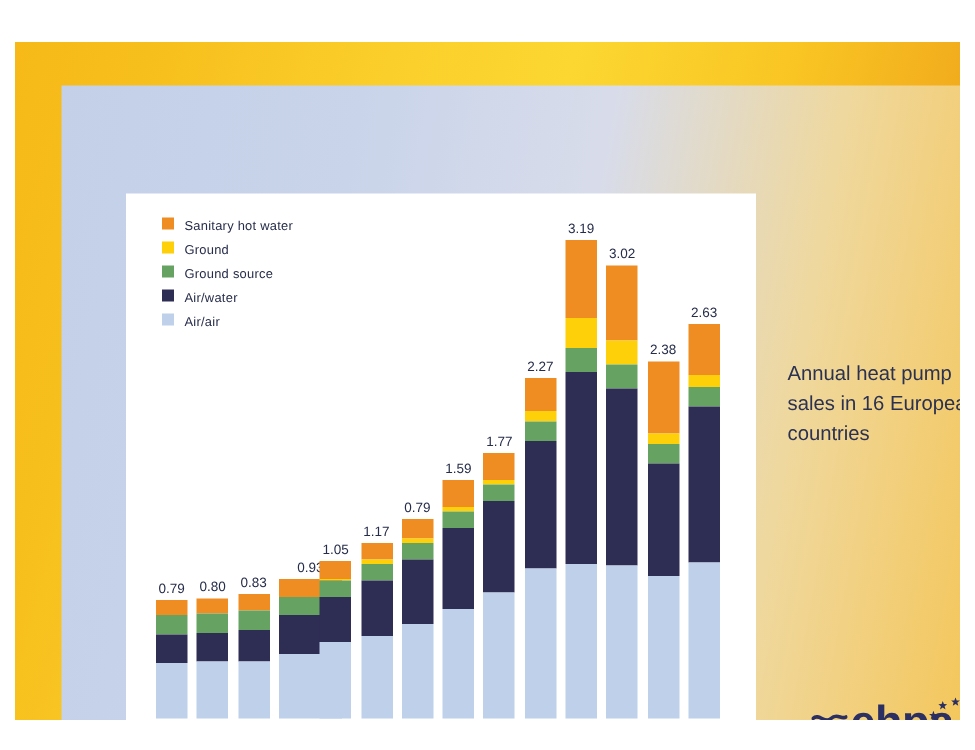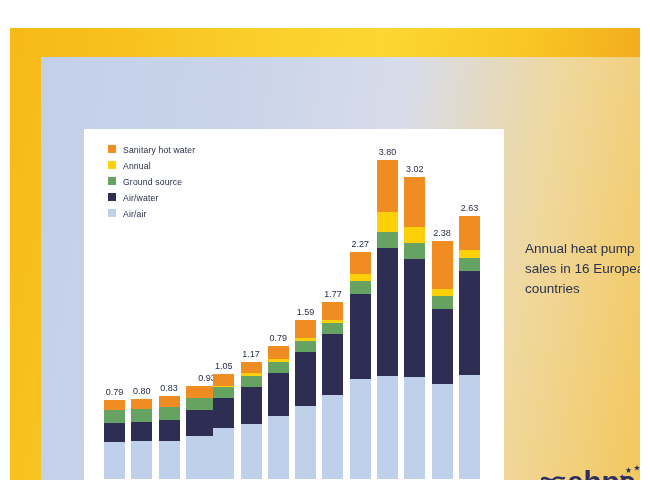--- a/index.html
+++ b/index.html
@@ -128,21 +128,21 @@
 
     <div id="chart-panel">
 
       <div id="legend">
           <div class="legend-row">
             <span class="legend-swatch" style="background: rgb(239, 140, 34);"></span>
             <span class="legend-label">Sanitary hot water</span>
           </div>
           <div class="legend-row">
             <span class="legend-swatch" style="background: rgb(253, 208, 9);"></span>
-            <span class="legend-label">Annual</span>
+            <span class="legend-label">Ground</span>
           </div>
           <div class="legend-row">
             <span class="legend-swatch" style="background: rgb(102, 163, 98);"></span>
             <span class="legend-label">Ground source</span>
           </div>
           <div class="legend-row">
             <span class="legend-swatch" style="background: rgb(46, 45, 84);"></span>
             <span class="legend-label">Air/water</span>
           </div>
           <div class="legend-row">
@@ -249,21 +249,21 @@
             <div class="bar-value" style="bottom: 230px;">2.27</div>
           </div>
           <div class="bar-group" style="left: 293px; width: 21px; height: 319px;">
             <div class="bar-stack" style="height: 319px;">
               <div class="seg" style="height: 52px; background: rgb(239, 140, 34);"></div>
               <div class="seg" style="height: 20px; background: rgb(253, 208, 9);"></div>
               <div class="seg" style="height: 16px; background: rgb(102, 163, 98);"></div>
               <div class="seg" style="height: 128px; background: rgb(46, 45, 84);"></div>
               <div class="seg" style="height: 103px; background: rgb(190, 208, 234);"></div>
             </div>
-            <div class="bar-value" style="bottom: 322px;">3.80</div>
+            <div class="bar-value" style="bottom: 322px;">3.19</div>
           </div>
           <div class="bar-group" style="left: 320.3px; width: 21px; height: 302px;">
             <div class="bar-stack" style="height: 302px;">
               <div class="seg" style="height: 50px; background: rgb(239, 140, 34);"></div>
               <div class="seg" style="height: 16px; background: rgb(253, 208, 9);"></div>
               <div class="seg" style="height: 16px; background: rgb(102, 163, 98);"></div>
               <div class="seg" style="height: 118px; background: rgb(46, 45, 84);"></div>
               <div class="seg" style="height: 102px; background: rgb(190, 208, 234);"></div>
             </div>
             <div class="bar-value" style="bottom: 305px;">3.02</div>

